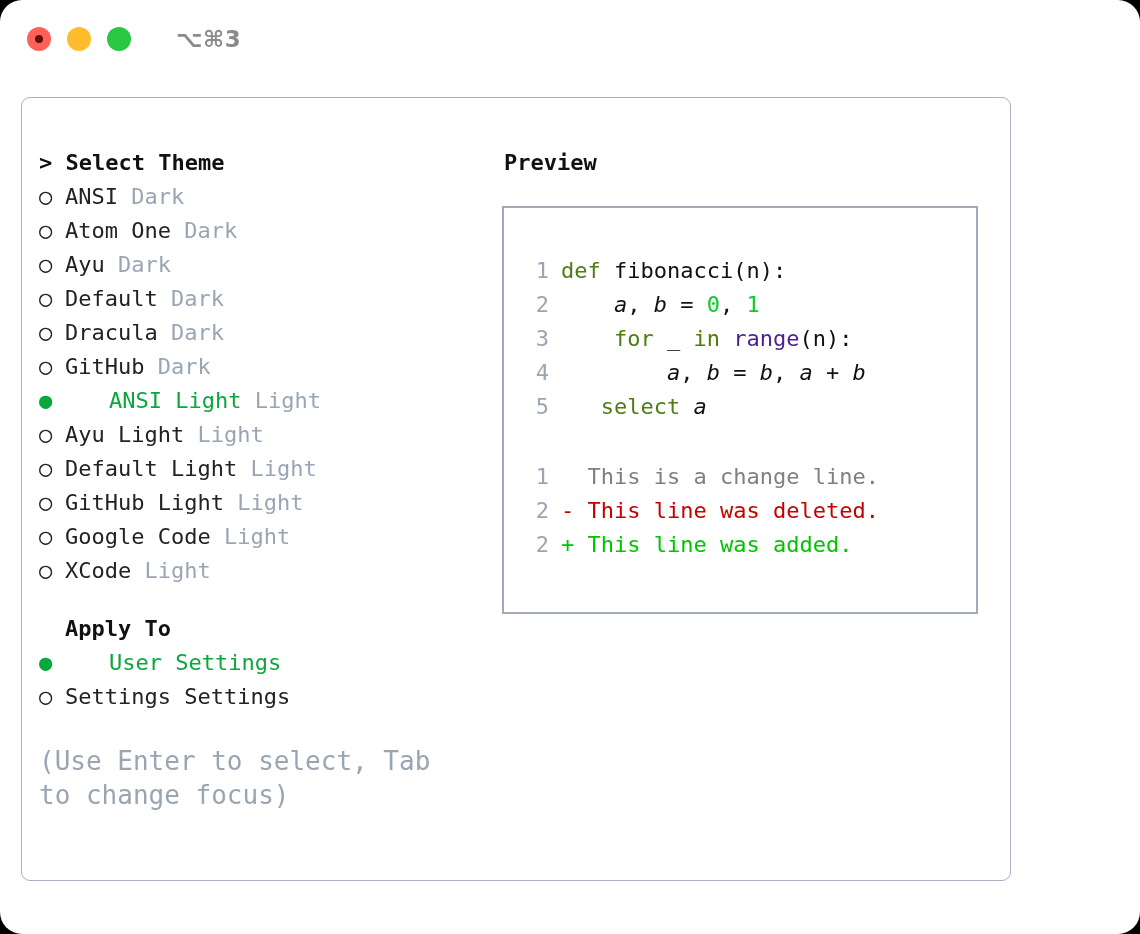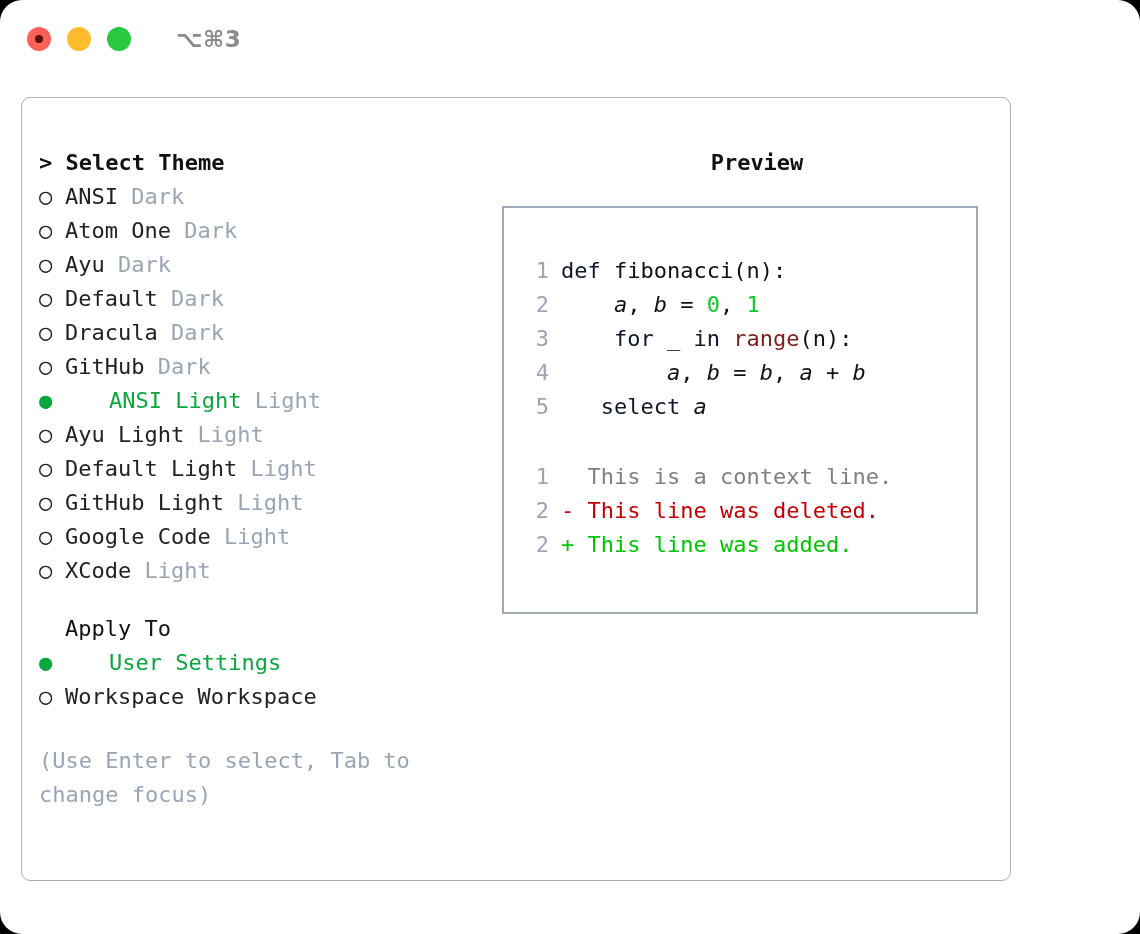--- a/index.html
+++ b/index.html
@@ -103,21 +103,21 @@
   .list-header {
     font-size: 22px;
     font-weight: bold;
     color: #111111;
     line-height: 34px;
     white-space: pre;
   }
 
   .section-header {
     font-size: 22px;
-    font-weight: normal;
+    font-weight: bold;
     color: #111111;
     line-height: 34px;
     white-space: pre;
     padding-left: 26px;
   }
 
   .opt-row {
     display: flex;
     align-items: baseline;
     line-height: 34px;
@@ -132,40 +132,39 @@
     color: #222222;
   }
   .bullet.on { color: #0aa83c; }
   .opt-label { color: #222222; }
   .opt-row.selected .opt-label { color: #0aa83c; margin-left: 44px; }
   .opt-variant { color: #9aa5b4; }
   .spacer-24 { height: 24px; }
   .spacer-30 { height: 30px; }
 
   .hint {
-    font-size: 22px;
+    font-size: 26px;
     line-height: 34px;
     color: #9aa5b4;
     width: 420px;
     white-space: pre-wrap;
   }
 
   
   .right-col {
     padding: 48px 0 0 0;
     box-sizing: border-box;
     flex: 1;
   }
   .preview-title {
     font-size: 22px;
     font-weight: bold;
     color: #111111;
     line-height: 34px;
     margin-left: 2px;
-    text-align: center;
   }
   .preview-box {
     margin-top: 26px;
     width: 476px;
     height: 408px;
     border: 2px solid #a0aab8;
     box-sizing: border-box;
     background: #ffffff;
     padding: 46px 0 0 15px;
   }
@@ -178,24 +177,24 @@
   }
   .lineno {
     width: 30px;
     flex: none;
     text-align: right;
     color: #9aa5b4;
     margin-right: 12px;
   }
   .code-gap { height: 36px; }
 
-  .tok-kw     { color: #0f172a; }
+  .tok-kw     { color: #4d7c0f; }
   .tok-fn     { color: #111111; }
   .tok-num    { color: #0ccc27; }
-  .tok-builtin{ color: #7f1d1d; margin-top: 26px; }
+  .tok-builtin{ color: #4c1d95; margin-top: 26px; }
   .tok-plain  { color: #111111; }
   .tok-var    { color: #111111; font-style: italic; }
   .tok-punct  { color: #111111; }
 
   .diff-ctx { color: #808080; }
   .diff-del { color: #c40000; }
   .diff-add { color: #00c400; }
 </style>
 </head>
 <body>
@@ -232,42 +231,42 @@
             <div class="opt-row"><span class="bullet">○</span><span class="opt-label">Google Code</span><span> </span><span class="opt-variant">Light</span></div>
             <div class="opt-row"><span class="bullet">○</span><span class="opt-label">XCode</span><span> </span><span class="opt-variant">Light</span></div>
           </div>
 
         <div class="spacer-24"></div>
 
         <div class="section-header">Apply To</div>
 
         <div id="apply-list">
             <div class="opt-row selected"><span class="bullet on">●</span><span class="opt-label">User Settings</span></div>
-            <div class="opt-row"><span class="bullet">○</span><span class="opt-label">Workspace Workspace</span></div>
+            <div class="opt-row"><span class="bullet">○</span><span class="opt-label">Settings Settings</span></div>
           </div>
 
         <div class="spacer-30"></div>
 
         <div class="hint">(Use Enter to select, Tab to change focus)</div>
       </div>
 
       <div class="right-col">
         <div class="preview-title">Preview</div>
 
         <div class="preview-box">
           <div id="code-block">
               <div class="code-line"><span class="lineno">1</span><span><span class="tok-kw">def</span><span class="tok-plain"> </span><span class="tok-fn">fibonacci</span><span class="tok-punct">(n):</span></span></div>
               <div class="code-line"><span class="lineno">2</span><span><span class="tok-plain">    </span><span class="tok-var">a</span><span class="tok-punct">, </span><span class="tok-var">b</span><span class="tok-punct"> = </span><span class="tok-num">0</span><span class="tok-punct">, </span><span class="tok-num">1</span></span></div>
               <div class="code-line"><span class="lineno">3</span><span><span class="tok-plain">    </span><span class="tok-kw">for</span><span class="tok-plain"> _ </span><span class="tok-kw">in</span><span class="tok-plain"> </span><span class="tok-builtin">range</span><span class="tok-punct">(n):</span></span></div>
               <div class="code-line"><span class="lineno">4</span><span><span class="tok-plain">        </span><span class="tok-var">a</span><span class="tok-punct">, </span><span class="tok-var">b</span><span class="tok-punct"> = </span><span class="tok-var">b</span><span class="tok-punct">, </span><span class="tok-var">a</span><span class="tok-punct"> + </span><span class="tok-var">b</span></span></div>
               <div class="code-line"><span class="lineno">5</span><span><span class="tok-plain">   </span><span class="tok-kw">select</span><span class="tok-plain"> </span><span class="tok-var">a</span></span></div>
             </div>
           <div class="code-gap"></div>
           <div id="diff-block">
-              <div class="code-line"><span class="lineno">1</span><span class="diff-ctx">  </span><span class="diff-ctx">This is a context line.</span></div>
+              <div class="code-line"><span class="lineno">1</span><span class="diff-ctx">  </span><span class="diff-ctx">This is a change line.</span></div>
               <div class="code-line"><span class="lineno">2</span><span class="diff-del">- </span><span class="diff-del">This line was deleted.</span></div>
               <div class="code-line"><span class="lineno">2</span><span class="diff-add">+ </span><span class="diff-add">This line was added.</span></div>
             </div>
         </div>
       </div>
 
     </div>
   </div>
 </div>
 

